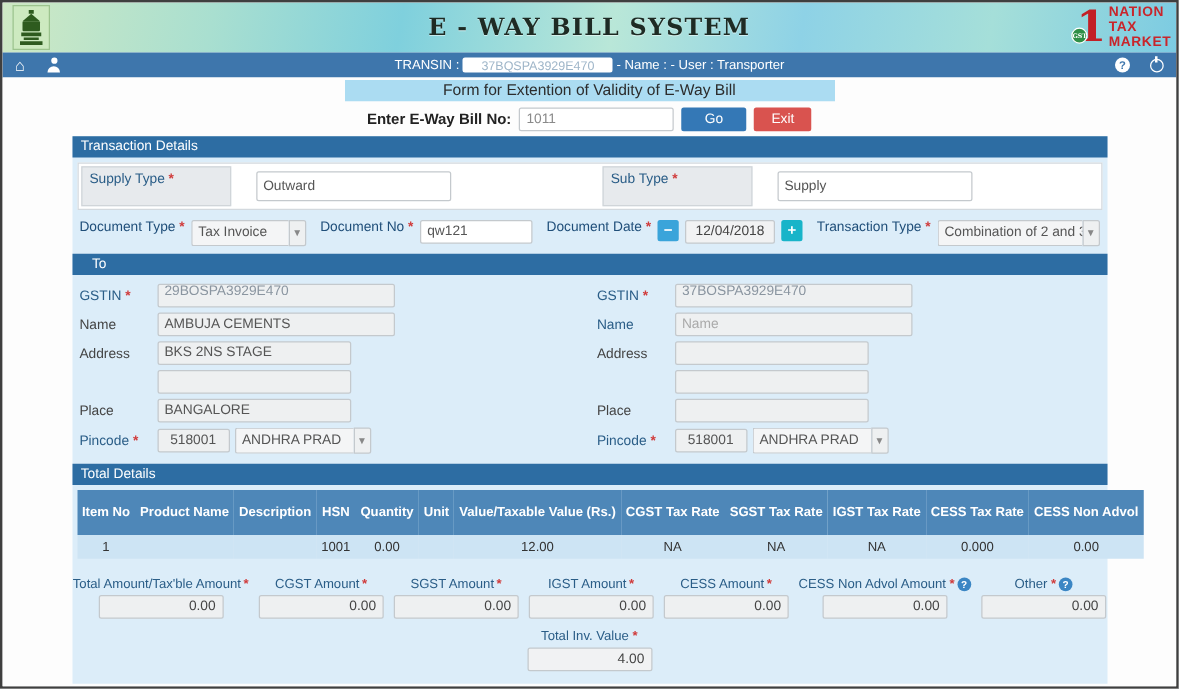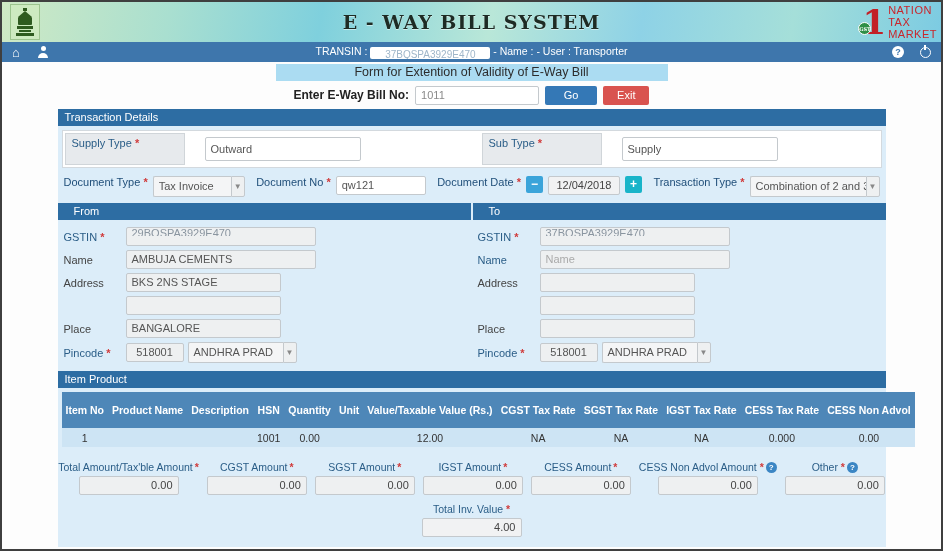--- a/index.html
+++ b/index.html
@@ -15,21 +15,21 @@
            display:flex; align-items:center; justify-content:center; }
   .masthead-title{ position:absolute; left:0; right:0; text-align:center;
     font-family:"DejaVu Serif", serif; font-weight:bold; font-size:19px; letter-spacing:1px;
     color:#1e2b24; text-shadow:0 1px 0 rgba(255,255,255,.5); }
   .brand{ margin-left:auto; margin-right:4px; display:flex; align-items:center; height:40px; position:relative; z-index:2;}
   .brand-one{ font-size:34px; font-weight:bold; color:#c22026; line-height:34px; position:relative;
               font-family:"DejaVu Serif", serif; }
   .gst-badge{ position:absolute; left:-4px; bottom:4px; width:13px; height:13px; border-radius:50%;
               background:#2f8f46; color:#fff; font-size:5px; font-weight:bold; display:flex;
               align-items:center; justify-content:center; border:1px solid #fff;}
-  .brand-text{ margin-left:2px; color:#c9252b; font-weight:normal; font-size:11px; line-height:12px;
+  .brand-text{ margin-left:2px; color:#c9252b; font-weight:bold; font-size:11px; line-height:12px;
                letter-spacing:.5px; }
 
   
   .navbar{ height:20px; flex:0 0 20px; background:#3e76ac; color:#fff; display:flex; align-items:center;
            position:relative; font-size:10.5px; }
   .nav-left{ display:flex; gap:18px; margin-left:10px; align-items:center; }
   .home-glyph{ font-size:13px; line-height:13px; cursor:pointer; }
   .person{ width:10px; height:12px; position:relative; cursor:pointer; }
   .person::before{ content:""; position:absolute; left:3px; top:0; width:5px; height:5px; border-radius:50%; background:#fff; }
   .person::after{ content:""; position:absolute; left:0; bottom:0; width:10px; height:5px; border-radius:5px 5px 0 0; background:#fff; }
@@ -207,21 +207,20 @@
         <button class="mini-btn plus">+</button>
         <span class="spacer"></span>
         <span class="req">Transaction Type</span>
         <div class="sel">
           <span class="sel-text" style="width:116px">Combination of 2 and 3</span>
           <span class="sel-arrow">▼</span>
         </div>
       </div>
 
       <div class="fromto-bar">
-        <div class="sec-bar">From</div>
         <div class="sec-bar">To</div>
       </div>
 
       <div class="fromto">
 
         <div class="ft-col">
           <div class="ft-row">
             <span class="ft-lab blue req">GSTIN</span>
             <div class="tbox gray-box w190">
               <span class="half-visible">29BQSPA3929E470</span>
@@ -278,21 +277,21 @@
             <span class="ft-lab blue req">Pincode</span>
             <div class="tbox gray-box w60">518001</div>
             <div class="sel" style="margin-left:4px">
               <span class="sel-text w95">ANDHRA PRAD</span>
               <span class="sel-arrow">▼</span>
             </div>
           </div>
         </div>
       </div>
 
-      <div class="sec-bar">Item Product</div>
+      <div class="sec-bar">Total Details</div>
       <table class="items">
         <thead>
           <tr>
             <th>Item No</th>
             <th>Product Name</th>
             <th>Description</th>
             <th>HSN</th>
             <th>Quantity</th>
             <th>Unit</th>
             <th>Value/Taxable Value (Rs.)</th>

